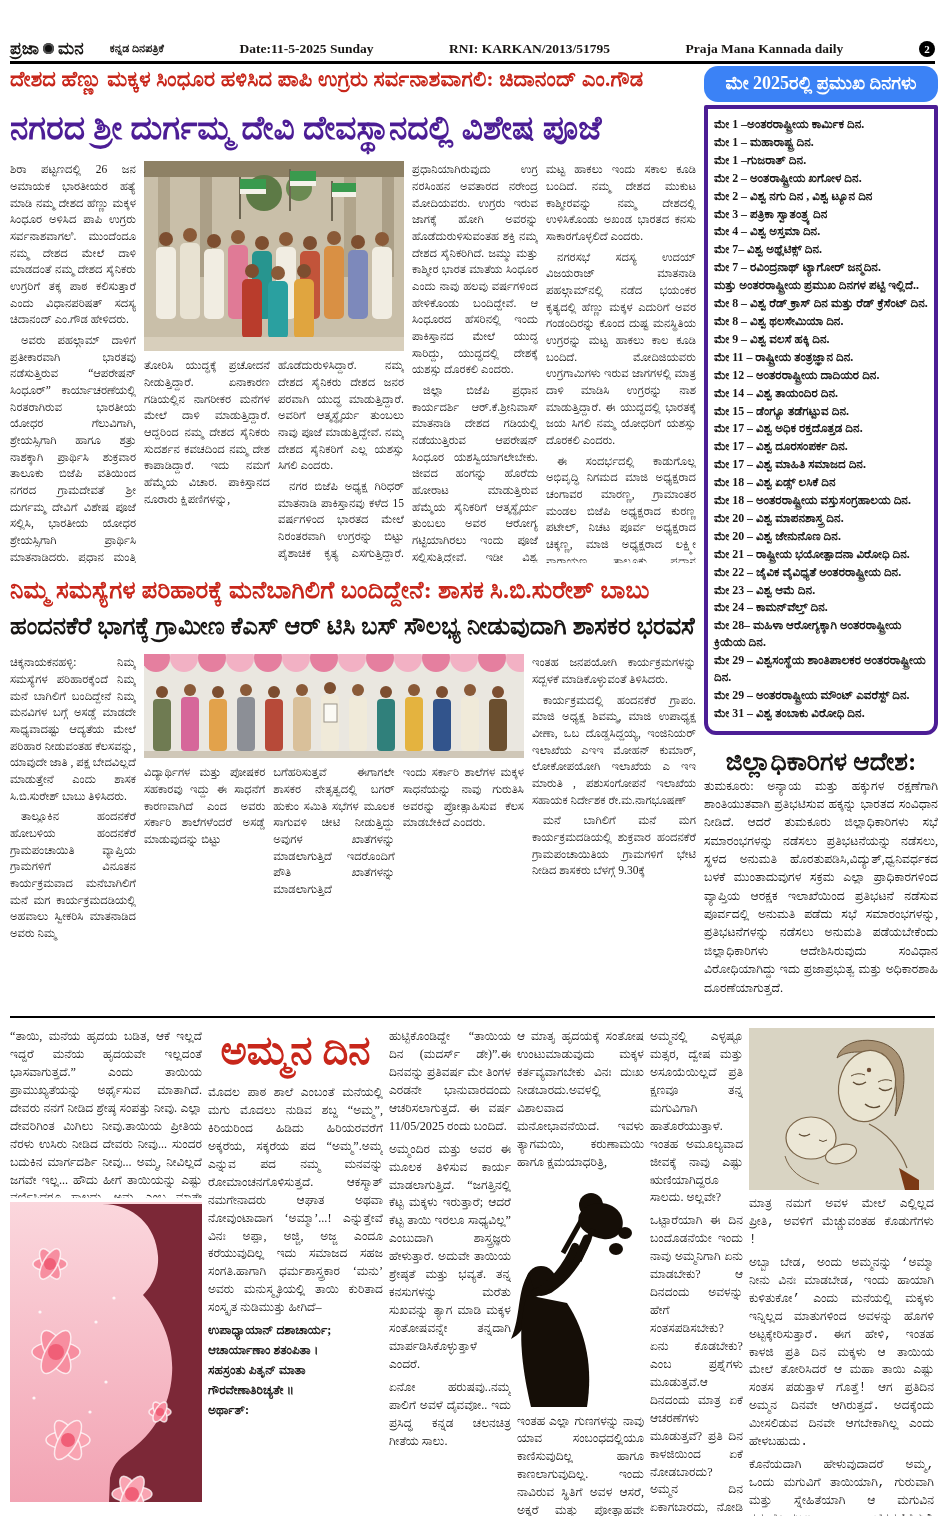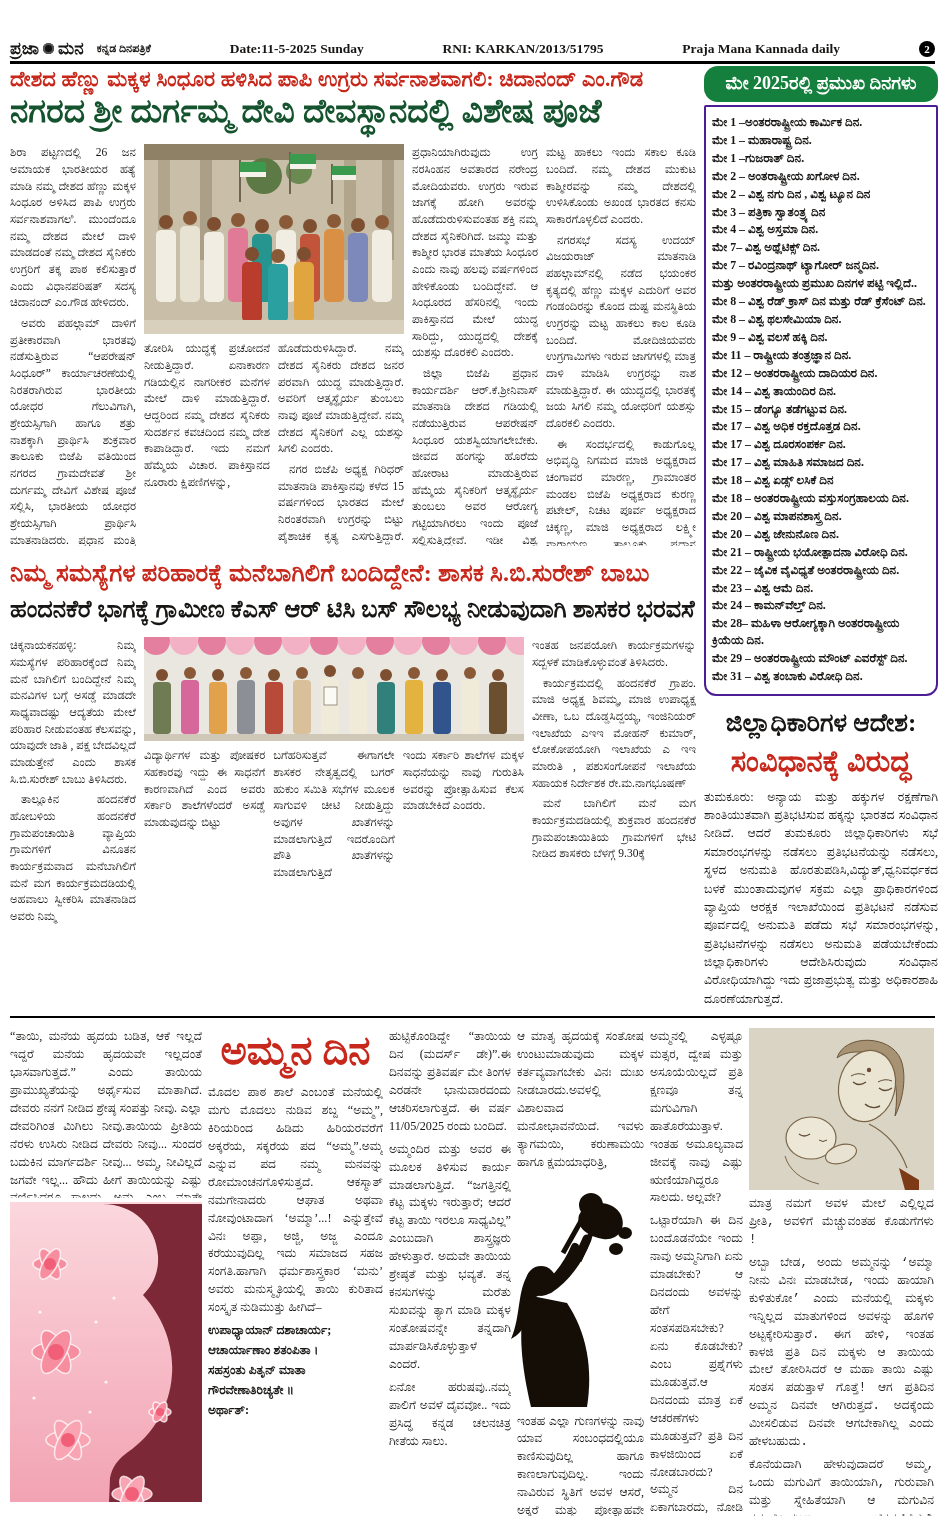--- a/index.html
+++ b/index.html
@@ -7,52 +7,52 @@
   body { width:945px; height:1523px; position:relative; overflow:hidden;
          font-family:"Liberation Serif","DejaVu Serif",serif; color:#181614; }
 
   
   .header { position:absolute; top:40px; left:10px; right:10px; height:24px;
             display:flex; align-items:center; justify-content:space-between;
             border-bottom:3px solid #000; padding-bottom:4px;text-align:right; }
   .logo { display:flex; align-items:center; gap:4px; font-weight:bold; font-size:17px; }
   .logo .emblem { width:11px; height:11px; border-radius:50%; background:#111;
                   display:inline-block; box-shadow:inset 0 0 0 2px #555; }
-  .logo .sub { font-size:11px; font-weight:bold; margin-left:9px; }
+  .logo .sub { font-size:11px; font-weight:bold; margin-left:22px; }
   .meta { font-weight:bold; font-size:13.5px; }
   .pagenum { width:16px; height:16px; border-radius:50%; background:#000; color:#fff;
              font-size:11px; font-weight:bold; display:flex; align-items:center; justify-content:center; }
 
   
   .main-left { position:absolute; left:10px; top:66px; width:686px; height:946px; overflow:hidden; }
   .kicker { color:#c8271b; font-weight:bold; font-size:21px; line-height:1.25; letter-spacing:.2px; }
-  .headline1 { font-size:33px; font-weight:bold; line-height:1.18; margin-top:0; color:#14532d; }
+  .headline1 { font-size:33px; font-weight:bold; line-height:1.18; margin-top:17px; color:#4c1d95; }
   .cols { display:flex; gap:8px; margin-top:13px; text-align:justify;
           font-size:11.5px; line-height:1.45; }
   .cols p { margin-bottom:4px; text-indent:11px; }
   .cols p:first-child { text-indent:0; }
   .a1cols { height:402px; overflow:hidden; }
   .a2cols { height:368px; overflow:hidden; }
   .w-c1 { width:126px; } .w-c4 { width:126px; } .w-c5 { width:150px; }
   .midwrap1 { width:260px; }
   .midwrap2 { width:380px; }
   .w-c5b { width:164px; }
   figure { margin:0 0 6px 0; line-height:0; }
   figure svg { display:block; }
   .subcols { display:flex; gap:8px; }
   .subcols > div { flex:1; }
   .article2 { margin-top:12px; }
   .kicker2 { font-size:24px; }
   .headline2 { font-size:24px; font-weight:bold; margin-top:6px; line-height:1.25; }
 
   
   .sidebar { position:absolute; left:704px; top:66px; width:234px; height:946px; overflow:hidden; }
-  .maybox-title { background:#15803d; color:#fff; text-align:center; font-weight:bold;
+  .maybox-title { background:#3b82f6; color:#fff; text-align:center; font-weight:bold;
                   font-size:18px; padding:7px 2px 8px; border-radius:14px; }
-  .maybox { border:2px solid #4c1d95; border-radius:2px 2px 12px 12px; padding:7px 6px 8px;
+  .maybox { border:4px solid #4c1d95; border-radius:2px 2px 12px 12px; padding:7px 6px 8px;
             margin-top:3px; }
   .maybox p { font-size:11.9px; font-weight:bold; line-height:1.42; margin-bottom:1px; }
   .district { margin-top:13px; }
   .district-h3 { text-align:center; font-size:25px; font-weight:bold; line-height:1.15; }
   .district-h4 { text-align:center; font-size:29px; font-weight:bold; color:#c8271b; margin:7px 0 9px; }
   .district-body p { font-size:12.4px; text-align:justify; line-height:1.48; margin-bottom:6px; }
 
   
   .mothers { position:absolute; left:10px; top:1016px; width:925px; height:500px;
              border-top:2px solid #000; padding-top:10px; display:flex; gap:6px;
@@ -275,27 +275,27 @@
       <p>ಮೇ 17 – ವಿಶ್ವ ಮಾಹಿತಿ ಸಮಾಜದ ದಿನ.</p>
       <p>ಮೇ 18 – ವಿಶ್ವ ಏಡ್ಸ್ ಲಸಿಕೆ ದಿನ</p>
       <p>ಮೇ 18 – ಅಂತರರಾಷ್ಟ್ರೀಯ ವಸ್ತುಸಂಗ್ರಹಾಲಯ ದಿನ.</p>
       <p>ಮೇ 20 – ವಿಶ್ವ ಮಾಪನಶಾಸ್ತ್ರ ದಿನ.</p>
       <p>ಮೇ 20 – ವಿಶ್ವ ಜೇನುನೊಣ ದಿನ.</p>
       <p>ಮೇ 21 – ರಾಷ್ಟ್ರೀಯ ಭಯೋತ್ಪಾದನಾ ವಿರೋಧಿ ದಿನ.</p>
       <p>ಮೇ 22 – ಜೈವಿಕ ವೈವಿಧ್ಯತೆ ಅಂತರರಾಷ್ಟ್ರೀಯ ದಿನ.</p>
       <p>ಮೇ 23 – ವಿಶ್ವ ಆಮೆ ದಿನ.</p>
       <p>ಮೇ 24 – ಕಾಮನ್‌ವೆಲ್ತ್ ದಿನ.</p>
       <p>ಮೇ 28– ಮಹಿಳಾ ಆರೋಗ್ಯಕ್ಕಾಗಿ ಅಂತರರಾಷ್ಟ್ರೀಯ ಕ್ರಿಯೆಯ ದಿನ.</p>
+      <p>ಮೇ 29 – ವಿಶ್ವಸಂಸ್ಥೆಯ ಶಾಂತಿಪಾಲಕರ ಅಂತರರಾಷ್ಟ್ರೀಯ ದಿನ.</p>
       <p>ಮೇ 29 – ಅಂತರರಾಷ್ಟ್ರೀಯ ಮೌಂಟ್ ಎವರೆಸ್ಟ್ ದಿನ.</p>
       <p>ಮೇ 31 – ವಿಶ್ವ ತಂಬಾಕು ವಿರೋಧಿ ದಿನ.</p>
     </div>
 
   <div class="district">
     <div class="district-h3">ಜಿಲ್ಲಾಧಿಕಾರಿಗಳ ಆದೇಶ:</div>
-    <div class="district-h4">ಸಂವಿಧಾನಕ್ಕೆ ವಿರುದ್ಧ</div>
     <div class="district-body txtcol">
         <p>ತುಮಕೂರು: ಅನ್ಯಾಯ ಮತ್ತು ಹಕ್ಕುಗಳ ರಕ್ಷಣೆಗಾಗಿ ಶಾಂತಿಯುತವಾಗಿ ಪ್ರತಿಭಟಿಸುವ ಹಕ್ಕನ್ನು ಭಾರತದ ಸಂವಿಧಾನ ನೀಡಿದೆ. ಆದರೆ ತುಮಕೂರು ಜಿಲ್ಲಾಧಿಕಾರಿಗಳು ಸಭೆ ಸಮಾರಂಭಗಳನ್ನು ನಡೆಸಲು ಪ್ರತಿಭಟನೆಯನ್ನು ನಡೆಸಲು, ಸ್ಥಳದ ಅನುಮತಿ ಹೊರತುಪಡಿಸಿ,ವಿದ್ಯುತ್,ಧ್ವನಿವರ್ಧಕದ ಬಳಕೆ ಮುಂತಾದುವುಗಳ ಸಕ್ರಮ ಎಲ್ಲಾ ಪ್ರಾಧಿಕಾರಗಳಿಂದ ವ್ಯಾಪ್ತಿಯ ಆರಕ್ಷಕ ಇಲಾಖೆಯಿಂದ ಪ್ರತಿಭಟನೆ ನಡೆಸುವ ಪೂರ್ವದಲ್ಲಿ ಅನುಮತಿ ಪಡೆದು ಸಭೆ ಸಮಾರಂಭಗಳನ್ನು, ಪ್ರತಿಭಟನೆಗಳನ್ನು ನಡೆಸಲು ಅನುಮತಿ ಪಡೆಯಬೇಕೆಂದು ಜಿಲ್ಲಾಧಿಕಾರಿಗಳು ಆದೇಶಿಸಿರುವುದು ಸಂವಿಧಾನ ವಿರೋಧಿಯಾಗಿದ್ದು ಇದು ಪ್ರಜಾಪ್ರಭುತ್ವ ಮತ್ತು ಅಧಿಕಾರಶಾಹಿ ದೂರಣೆಯಾಗುತ್ತದೆ.</p>
       </div>
   </div>
 </div>
 
 <div class="mothers">
   <div class="m1">
     <div class="m1-text txtcol">
         <p>“ತಾಯಿ, ಮನೆಯ ಹೃದಯ ಬಡಿತ, ಆಕೆ ಇಲ್ಲದೆ ಇದ್ದರೆ ಮನೆಯ ಹೃದಯವೇ ಇಲ್ಲದಂತೆ ಭಾಸವಾಗುತ್ತದೆ.” ಎಂದು ತಾಯಿಯ ಪ್ರಾಮುಖ್ಯತೆಯನ್ನು ಅರ್ಥೈಸುವ ಮಾತಾಗಿದೆ. ದೇವರು ನನಗೆ ನೀಡಿದ ಶ್ರೇಷ್ಠ ಸಂಪತ್ತು ನೀವು. ಎಲ್ಲಾ ದೇವರಿಗಿಂತ ಮಿಗಿಲು ನೀವು.ತಾಯಿಯ ಪ್ರೀತಿಯ ನೆರಳು ಉಸಿರು ನೀಡಿದ ದೇವರು ನೀವು... ಸುಂದರ ಬದುಕಿನ ಮಾರ್ಗದರ್ಶಿ ನೀವು... ಅಮ್ಮ, ನೀವಿಲ್ಲದೆ ಜಗವೇ ಇಲ್ಲ... ಹೌದು ಹೀಗೆ ತಾಯಿಯನ್ನು ಎಷ್ಟು ವರ್ಣಿಸಿದರೂ ಸಾಲದು. ಅಮ್ಮ ಎಂಬ ಮಾತೇ ಅಮೃತ. ಅಮ್ಮನ ಪ್ರೀತಿಯೇ ಸಂಜೀವಿನಿ. ಅಮ್ಮ ಎಂದರೆ ವಾತ್ಸಲ್ಯದ ಮೂರ್ತಿ. ಹಾಗಾಗಿ ತಾಯಿ ಪ್ರೀತಿಗೆ ಕೊನೆಯೇ ಇಲ್ಲ.ತಾಯಿಯೇ ಮೊದಲ ಗುರು ಮನೆಯೇ</p>

